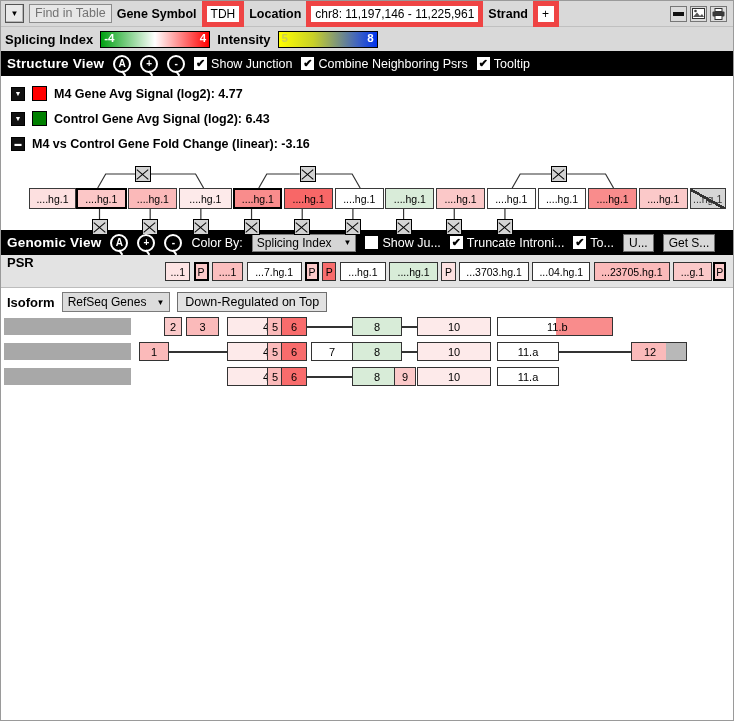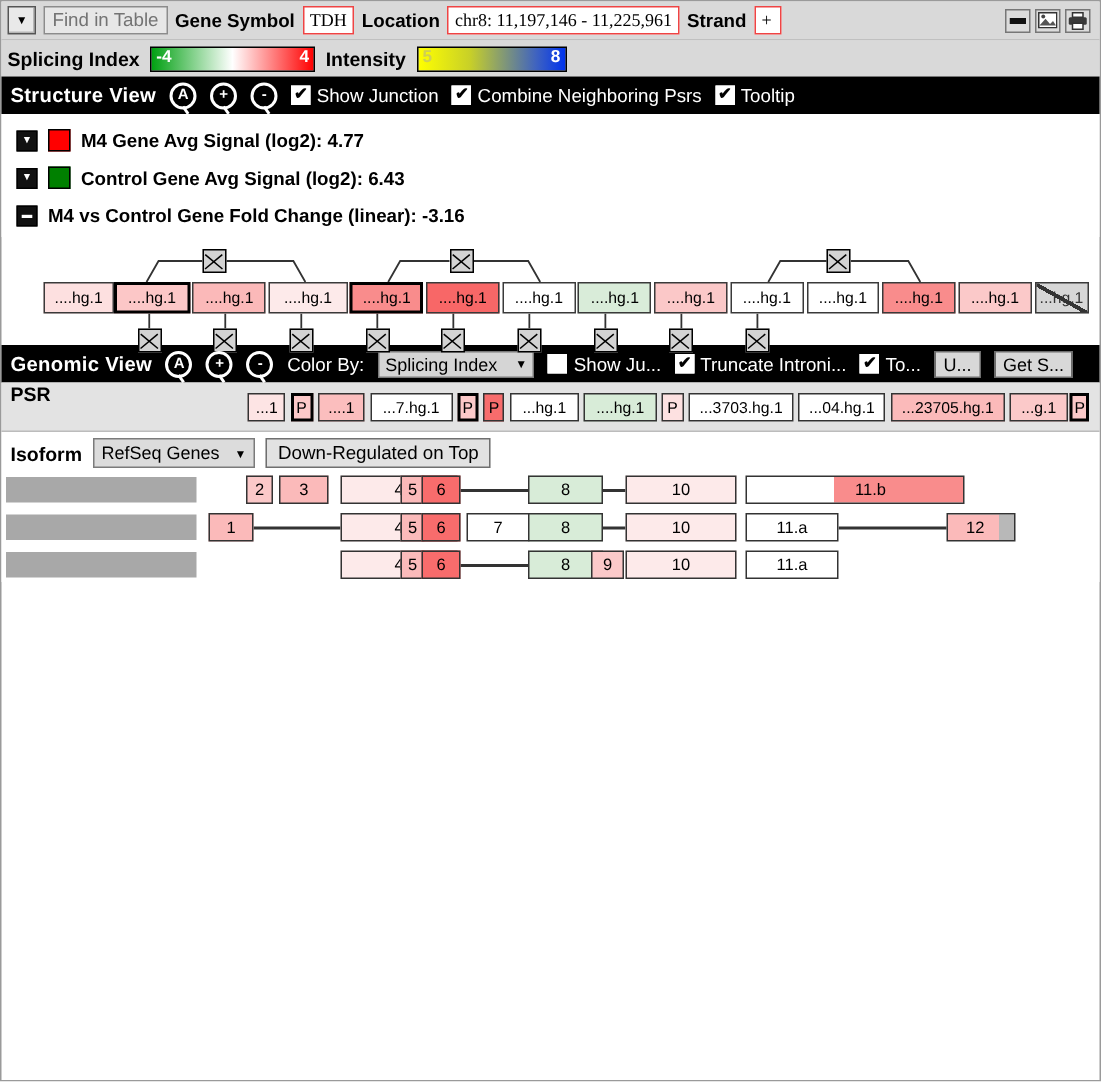--- a/index.html
+++ b/index.html
@@ -44,25 +44,24 @@
     padding:1px 5px 2px 5px;
     font-size:12.5px;
     color:#737373;
     white-space:nowrap;
   }
   .tb-label{
     font-weight:bold;font-size:12.5px;white-space:nowrap;
   }
   .tb-field{
     background:#fff;
-    border:1px solid #ef4444;
+    border:5px solid #ef4444;
     padding:1px 4px;
     font-size:12px;
     white-space:nowrap;
-    font-family:Liberation Serif, serif;
   }
   .tb-field.narrow{min-width:8px;}
   .tb-spacer{flex:1;}
   .win-icons{display:flex;gap:3px;align-items:center;padding-right:2px;}
   .win-ico{
     width:17px;height:16px;
     background:#dcdcdc;
     border:1px solid #777;
     display:flex;align-items:center;justify-content:center;
     box-sizing:border-box;
@@ -439,36 +438,36 @@
         <div class="iso-name"></div>
         <div class="iso-intron" style="left: 306px; width: 45px;"></div>
         <div class="iso-intron" style="left: 401px; width: 15px;"></div>
         <div class="iso-ex" style="left: 163px; width: 18px; background: rgb(251, 201, 201);">2</div>
         <div class="iso-ex" style="left: 185px; width: 33px; background: rgb(251, 186, 186);">3</div>
         <div class="iso-ex" style="left: 226px; width: 78px; background: rgb(253, 234, 234);">4</div>
         <div class="iso-ex" style="left: 266px; width: 16px; background: rgb(251, 186, 186);">5</div>
         <div class="iso-ex" style="left: 280px; width: 26px; background: rgb(248, 108, 108);">6</div>
         <div class="iso-ex" style="left: 351px; width: 50px; background: rgb(216, 236, 216);">8</div>
         <div class="iso-ex" style="left: 416px; width: 74px; background: rgb(253, 234, 234);">10</div>
-        <div class="iso-ex" style="left: 496px; width: 146px; background: linear-gradient(to right, rgb(255, 255, 255) 0px, rgb(255, 255, 255) 58px, rgb(249, 140, 140) 58px, rgb(249, 140, 140) 100%); justify-content: flex-start; padding-left: 72px; box-sizing: border-box;">11.b</div>
+        <div class="iso-ex" style="left: 496px; width: 116px; background: linear-gradient(to right, rgb(255, 255, 255) 0px, rgb(255, 255, 255) 58px, rgb(249, 140, 140) 58px, rgb(249, 140, 140) 100%); justify-content: flex-start; padding-left: 49px; box-sizing: border-box;">11.b</div>
       </div>
       <div class="iso-row">
         <div class="iso-name"></div>
         <div class="iso-intron" style="left: 168px; width: 58px;"></div>
         <div class="iso-intron" style="left: 401px; width: 15px;"></div>
         <div class="iso-intron" style="left: 558px; width: 72px;"></div>
         <div class="iso-ex" style="left: 138px; width: 30px; background: rgb(251, 186, 186);">1</div>
         <div class="iso-ex" style="left: 226px; width: 78px; background: rgb(253, 234, 234);">4</div>
         <div class="iso-ex" style="left: 266px; width: 16px; background: rgb(251, 186, 186);">5</div>
         <div class="iso-ex" style="left: 280px; width: 26px; background: rgb(248, 108, 108);">6</div>
         <div class="iso-ex" style="left: 310px; width: 42px; background: rgb(255, 255, 255);">7</div>
         <div class="iso-ex" style="left: 351px; width: 50px; background: rgb(216, 236, 216);">8</div>
         <div class="iso-ex" style="left: 416px; width: 74px; background: rgb(253, 234, 234);">10</div>
         <div class="iso-ex" style="left: 496px; width: 62px; background: rgb(255, 255, 255);">11.a</div>
-        <div class="iso-ex" style="left: 630px; width: 46px; background: linear-gradient(to right, rgb(251, 186, 186) 0px, rgb(251, 186, 186) 34px, rgb(184, 184, 184) 34px, rgb(184, 184, 184) 100%); justify-content: flex-start; padding-left: 12px; box-sizing: border-box;">12</div>
+        <div class="iso-ex" style="left: 630px; width: 56px; background: linear-gradient(to right, rgb(251, 186, 186) 0px, rgb(251, 186, 186) 34px, rgb(184, 184, 184) 34px, rgb(184, 184, 184) 100%); justify-content: flex-start; padding-left: 12px; box-sizing: border-box;">12</div>
       </div>
       <div class="iso-row">
         <div class="iso-name"></div>
         <div class="iso-intron" style="left: 306px; width: 45px;"></div>
         <div class="iso-ex" style="left: 226px; width: 78px; background: rgb(253, 234, 234);">4</div>
         <div class="iso-ex" style="left: 266px; width: 16px; background: rgb(251, 186, 186);">5</div>
         <div class="iso-ex" style="left: 280px; width: 26px; background: rgb(248, 108, 108);">6</div>
         <div class="iso-ex" style="left: 351px; width: 50px; background: rgb(216, 236, 216);">8</div>
         <div class="iso-ex" style="left: 393px; width: 22px; background: rgb(251, 201, 201);">9</div>
         <div class="iso-ex" style="left: 416px; width: 74px; background: rgb(253, 234, 234);">10</div>

